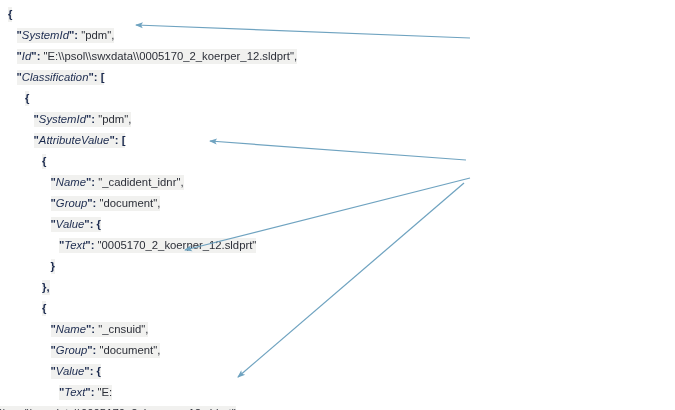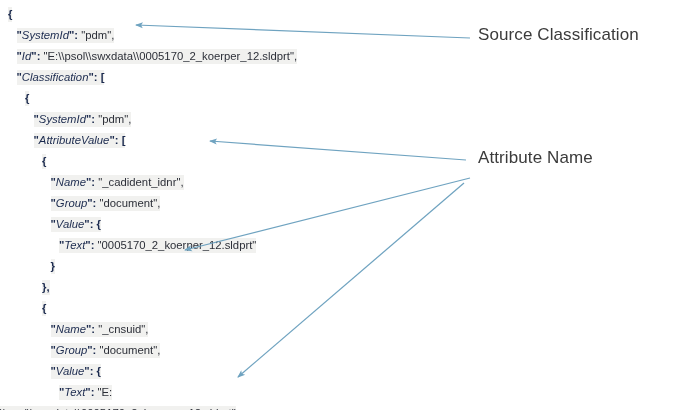--- a/index.html
+++ b/index.html
@@ -108,17 +108,15 @@
 
     <g>
       <line x1="470" y1="178" x2="185" y2="250" stroke="#6fa3c0" stroke-width="1.25" marker-end="url(#ah)"></line>
     </g>
 
     <g>
       <line x1="464" y1="183" x2="238" y2="377" stroke="#6fa3c0" stroke-width="1.25" marker-end="url(#ah)"></line>
     </g>
   </svg>
 
-  <div class="annot-label" id="label-source">Source Classification</div>
 
-  <div class="annot-label" id="label-attr">Attribute Name</div>
 
 </div>
 
 </body></html>

